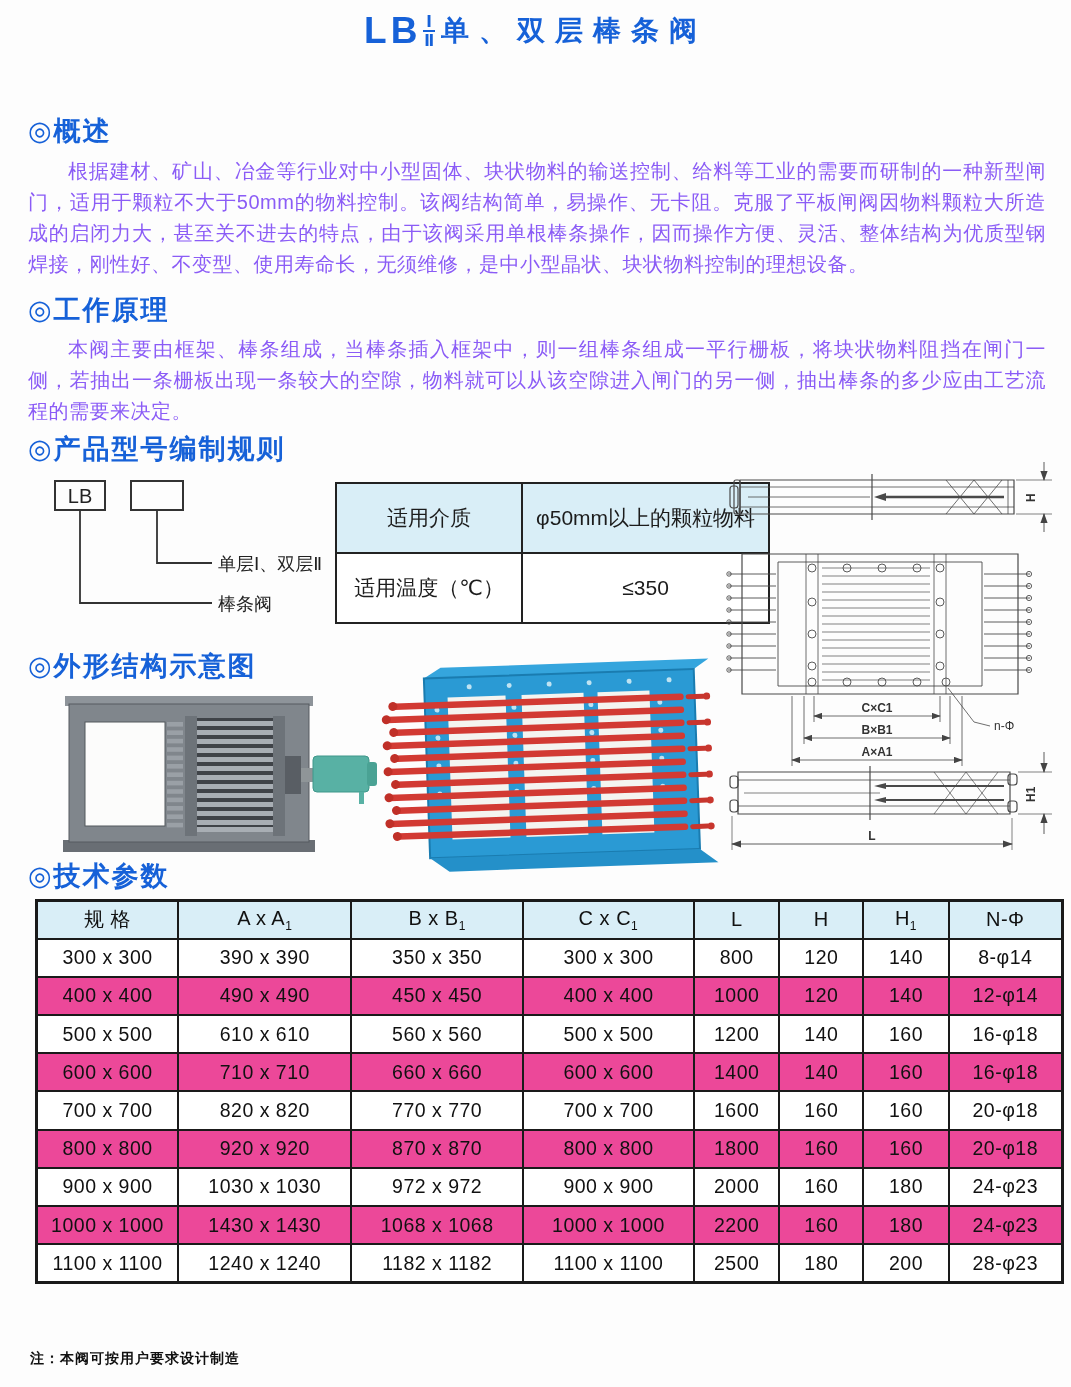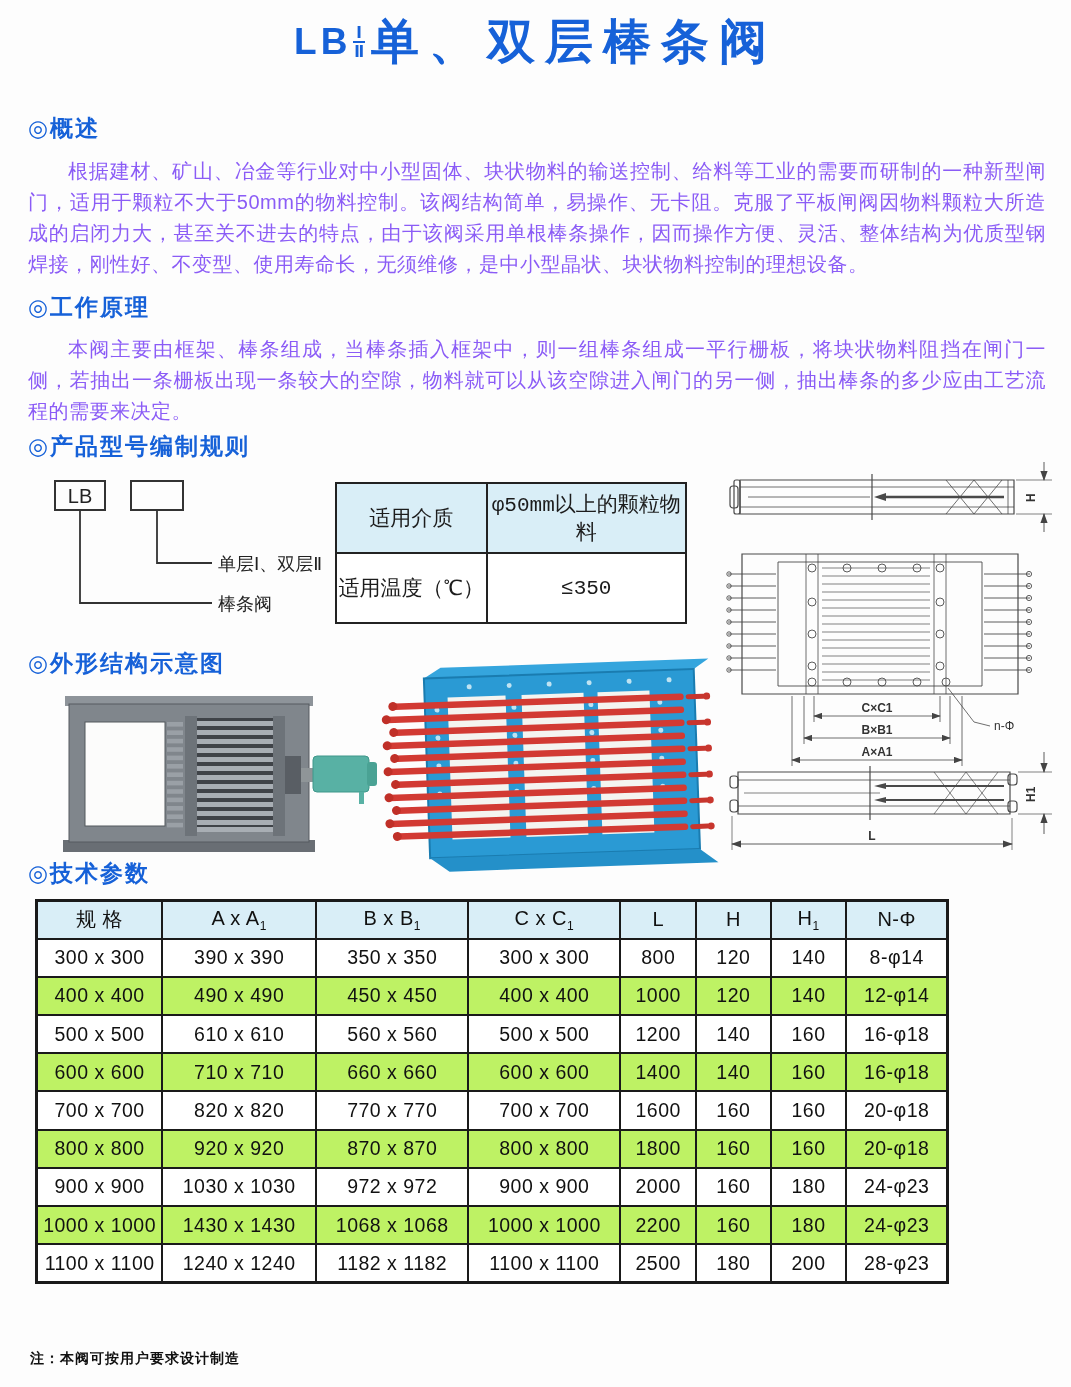--- a/index.html
+++ b/index.html
@@ -13,68 +13,68 @@
   .title {
     position:absolute; top:10px; left:0; width:100%;
     display:flex; justify-content:center; align-items:center;
     font-weight:bold; color:#1661d8;
   }
   .title .t-prefix { font-size:37px; letter-spacing:4px; }
   .title .t-frac { display:inline-flex; flex-direction:column; align-items:center;
     margin:0 6px 0 2px; line-height:1; }
   .title .t-frac .top { font-size:15px; border-bottom:2px solid #1661d8; padding:0 3px 1px; }
   .title .t-frac .bot { font-size:15px; padding-top:1px; }
-  .title .t-suffix { font-size:48px; letter-spacing:10px; }
+  .title .t-suffix { font-size:28px; letter-spacing:10px; }
   
   .heading {
     position:absolute; left:28px; color:#1661d8; font-weight:bold;
-    font-size:23px; letter-spacing:2px; white-space:nowrap;
+    font-size:27px; letter-spacing:2px; white-space:nowrap;
   }
   
   .para {
     position:absolute; left:28px; width:1018px;
     font-size:20px; line-height:31px; color:#8b5cf6;
     text-align:justify; text-indent:2em; letter-spacing:0.5px;
   }
   
   .model-svg { position:absolute; left:40px; top:473px; }
   .model-svg text { font-family:"Liberation Sans","DejaVu Sans",sans-serif; }
   
   .spec-table {
-    position:absolute; left:335px; top:482px; width:352px; height:142px;
-    border-collapse:collapse; table-layout:fixed;font-family:Liberation Mono, monospace;
+    position:absolute; left:335px; top:482px; width:435px; height:142px;
+    border-collapse:collapse; table-layout:fixed;
   }
   .spec-table td {
     border:2.5px solid #222; text-align:center; vertical-align:middle;
     font-size:21px; height:70px; background:#ffffff;
   }
   .spec-table tr.blue-row td { background:#d9eef7; }
   .spec-table td.c1 { width:43%; }
   
   .draw-svg { position:absolute; left:722px; top:450px; }
   .draw-svg line, .draw-svg rect, .draw-svg path, .draw-svg circle, .draw-svg polyline
     { vector-effect:non-scaling-stroke; }
   .draw-svg text { font-family:"Liberation Sans","DejaVu Sans",sans-serif;
     font-size:12px; fill:#333; }
   
   .photo1 { position:absolute; left:55px; top:690px; }
   .photo2 { position:absolute; left:382px; top:652px; transform:rotate(-2deg); }
   
   .params-table {
-    position:absolute; left:35px; top:899px; width:914px;
+    position:absolute; left:35px; top:899px; width:1029px;
     border-collapse:collapse; table-layout:fixed;
     border:3px solid #1a1a1a;
   }
   .params-table th, .params-table td {
     border:2px solid #1a1a1a; text-align:center; vertical-align:middle;
     font-size:19.5px; font-weight:normal; height:38.2px; background:#ffffff;
     color:#111; letter-spacing:0.5px;
   }
   .params-table thead th { background:#d9eef7; font-size:20px; }
-  .params-table tr.blue-row td { background:#bef264; }
+  .params-table tr.blue-row td { background:#ec4899; }
   .params-table sub { font-size:12px; }
   
   .note {
     position:absolute; left:30px; top:1350px;
     font-size:14px; font-weight:bold; color:#111; letter-spacing:1px;
   }
 </style>
 </head>
 <body>
 

